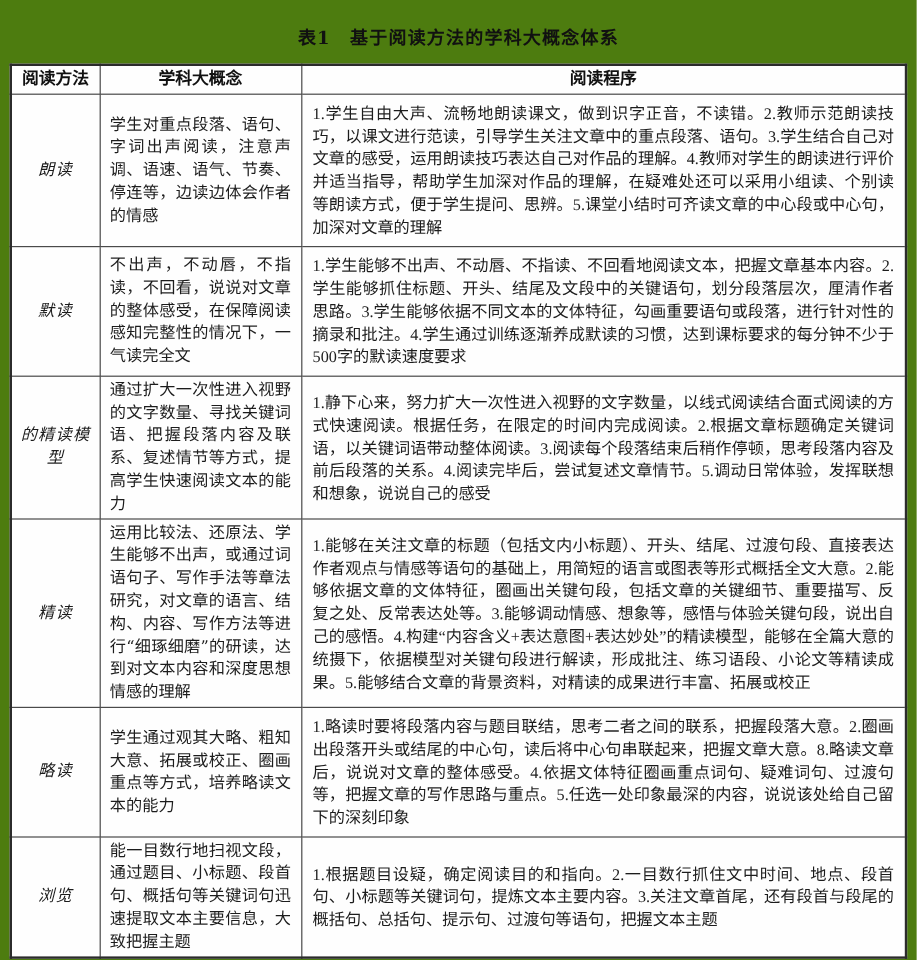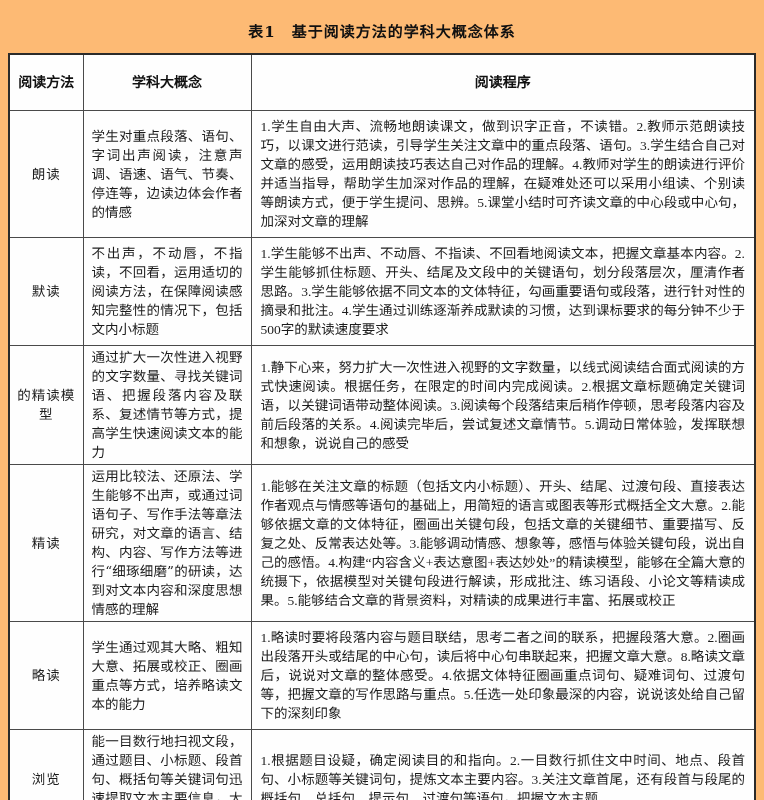--- a/index.html
+++ b/index.html
@@ -11,21 +11,21 @@
   body {
     font-family: "DejaVu Serif", "Liberation Serif", serif;
     color: #1c1c1c;
     -webkit-font-smoothing: antialiased;
   }
   .page {
     width: 764px;
     height: 800px;
     box-sizing: border-box;
     padding: 14px 8px 8px 8px;
-    background: #fdba74;
+    background: #4d7c0f;
   }
   .table-title {
     text-align: center;
     font-weight: bold;
     font-size: 15px;
     letter-spacing: 1px;
     margin: 6px 0 12px 0;
     color: #111;
   }
   table.concept-table {
@@ -42,29 +42,30 @@
     font-size: 13.5px;
     line-height: 19px;
     vertical-align: middle;
   }
   th.col-method  { width: 74px;  }
   th.col-concept { width: 168px; margin-left: 22px; }
   th.col-procedure { width: auto; margin-left: 20px; }
   table.concept-table th {
     font-weight: bold;
     text-align: center;
-    padding: 18px 4px;
+    padding: 2px 4px;
     font-size: 14px;
     color: #111;
   }
   td.cell-method {
     text-align: center;
     padding: 4px 2px;
     letter-spacing: 1px;
     color: #1c1c1c;
+    font-style: italic;
   }
   td.cell-concept {
     padding: 2px 8px;
     text-align: justify;
     text-justify: inter-ideograph;
     color: #1c1c1c;
   }
   td.cell-procedure {
     padding: 6px 9px;
     text-align: justify;
@@ -91,21 +92,21 @@
     <tbody>
 
       <tr>
         <td class="cell-method">朗读</td>
         <td class="cell-concept">学生对重点段落、语句、字词出声阅读，注意声调、语速、语气、节奏、停连等，边读边体会作者的情感</td>
         <td class="cell-procedure">1.学生自由大声、流畅地朗读课文，做到识字正音，不读错。2.教师示范朗读技巧，以课文进行范读，引导学生关注文章中的重点段落、语句。3.学生结合自己对文章的感受，运用朗读技巧表达自己对作品的理解。4.教师对学生的朗读进行评价并适当指导，帮助学生加深对作品的理解，在疑难处还可以采用小组读、个别读等朗读方式，便于学生提问、思辨。5.课堂小结时可齐读文章的中心段或中心句，加深对文章的理解</td>
       </tr>
 
       <tr>
         <td class="cell-method">默读</td>
-        <td class="cell-concept">不出声，不动唇，不指读，不回看，运用适切的阅读方法，在保障阅读感知完整性的情况下，包括文内小标题</td>
+        <td class="cell-concept">不出声，不动唇，不指读，不回看，说说对文章的整体感受，在保障阅读感知完整性的情况下，一气读完全文</td>
         <td class="cell-procedure">1.学生能够不出声、不动唇、不指读、不回看地阅读文本，把握文章基本内容。2.学生能够抓住标题、开头、结尾及文段中的关键语句，划分段落层次，厘清作者思路。3.学生能够依据不同文本的文体特征，勾画重要语句或段落，进行针对性的摘录和批注。4.学生通过训练逐渐养成默读的习惯，达到课标要求的每分钟不少于500字的默读速度要求</td>
       </tr>
 
       <tr>
         <td class="cell-method">的精读模型</td>
         <td class="cell-concept">通过扩大一次性进入视野的文字数量、寻找关键词语、把握段落内容及联系、复述情节等方式，提高学生快速阅读文本的能力</td>
         <td class="cell-procedure">1.静下心来，努力扩大一次性进入视野的文字数量，以线式阅读结合面式阅读的方式快速阅读。根据任务，在限定的时间内完成阅读。2.根据文章标题确定关键词语，以关键词语带动整体阅读。3.阅读每个段落结束后稍作停顿，思考段落内容及前后段落的关系。4.阅读完毕后，尝试复述文章情节。5.调动日常体验，发挥联想和想象，说说自己的感受</td>
       </tr>
 
       <tr>

